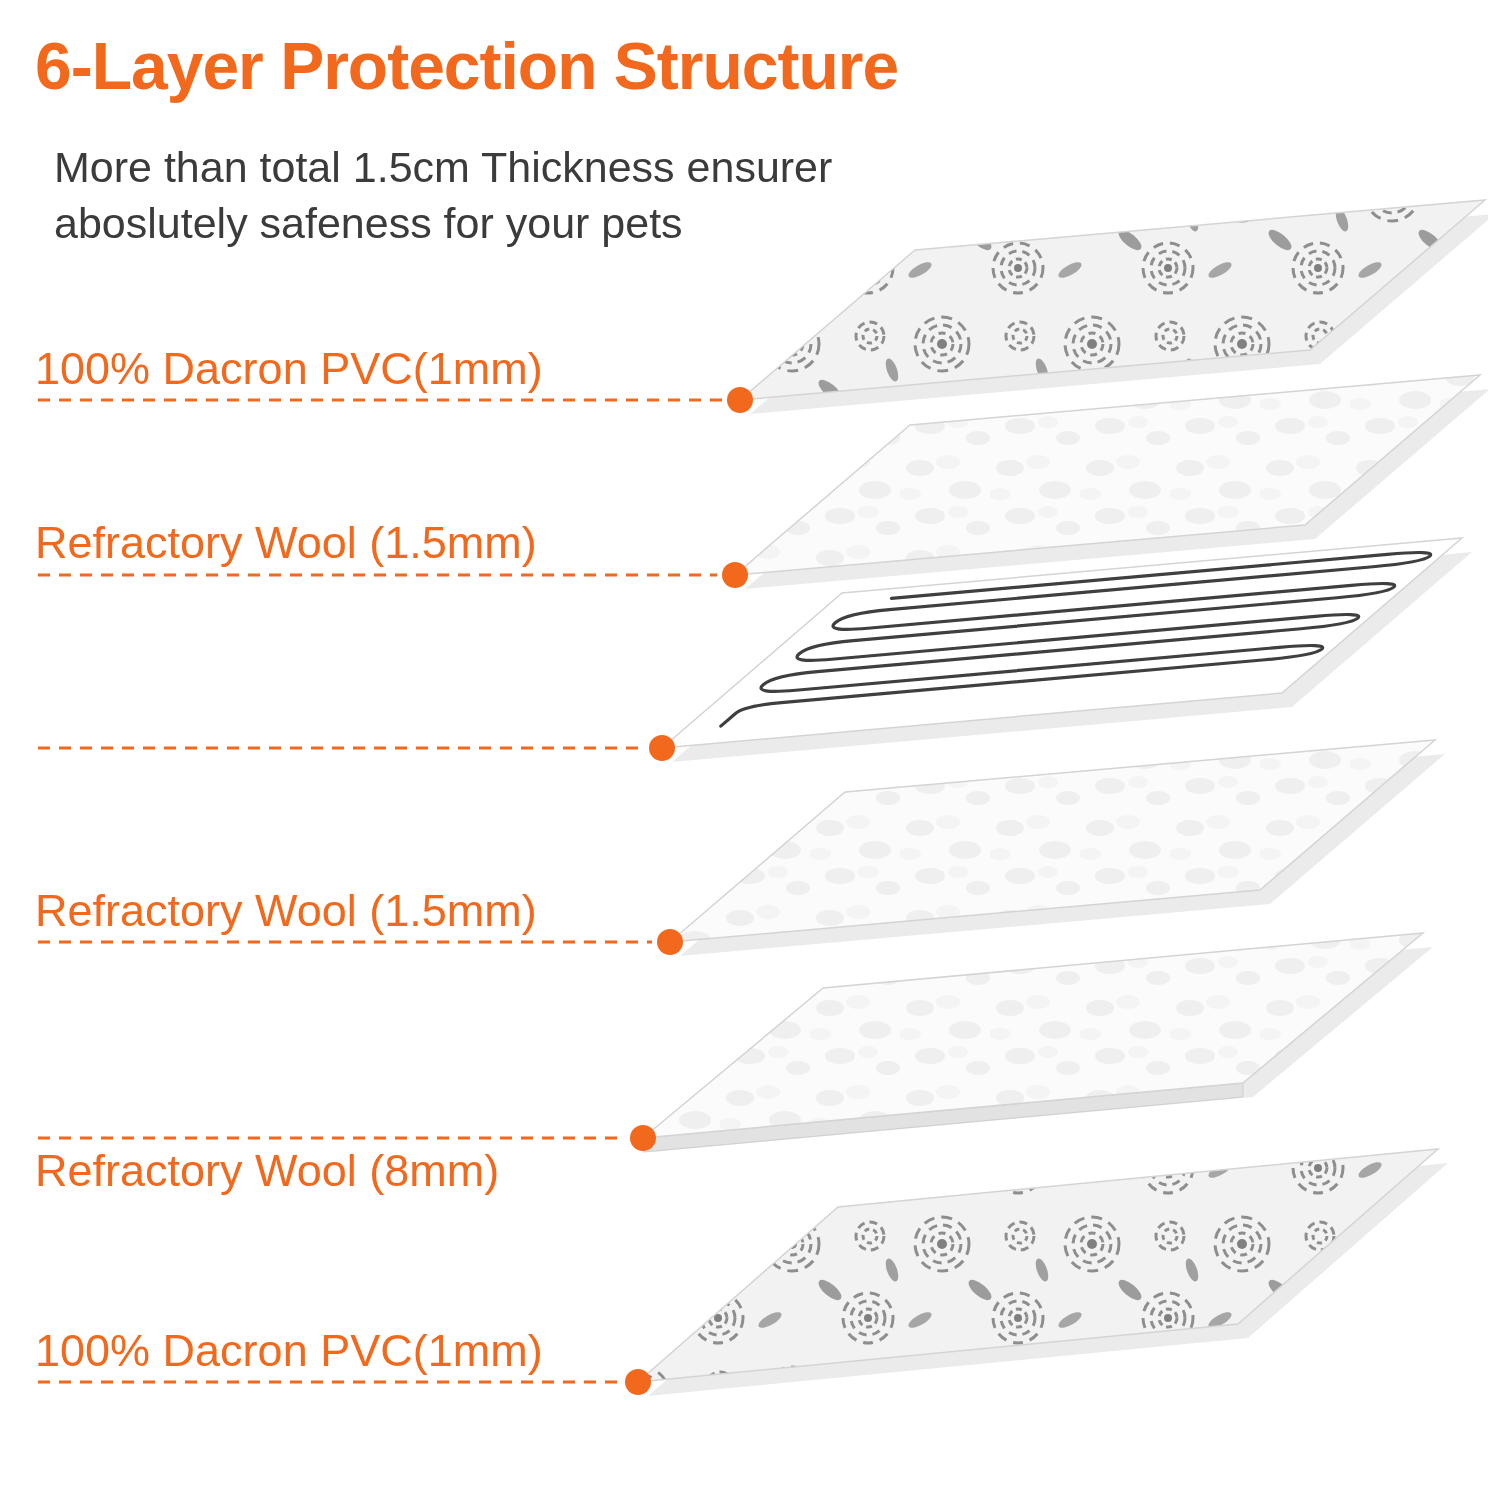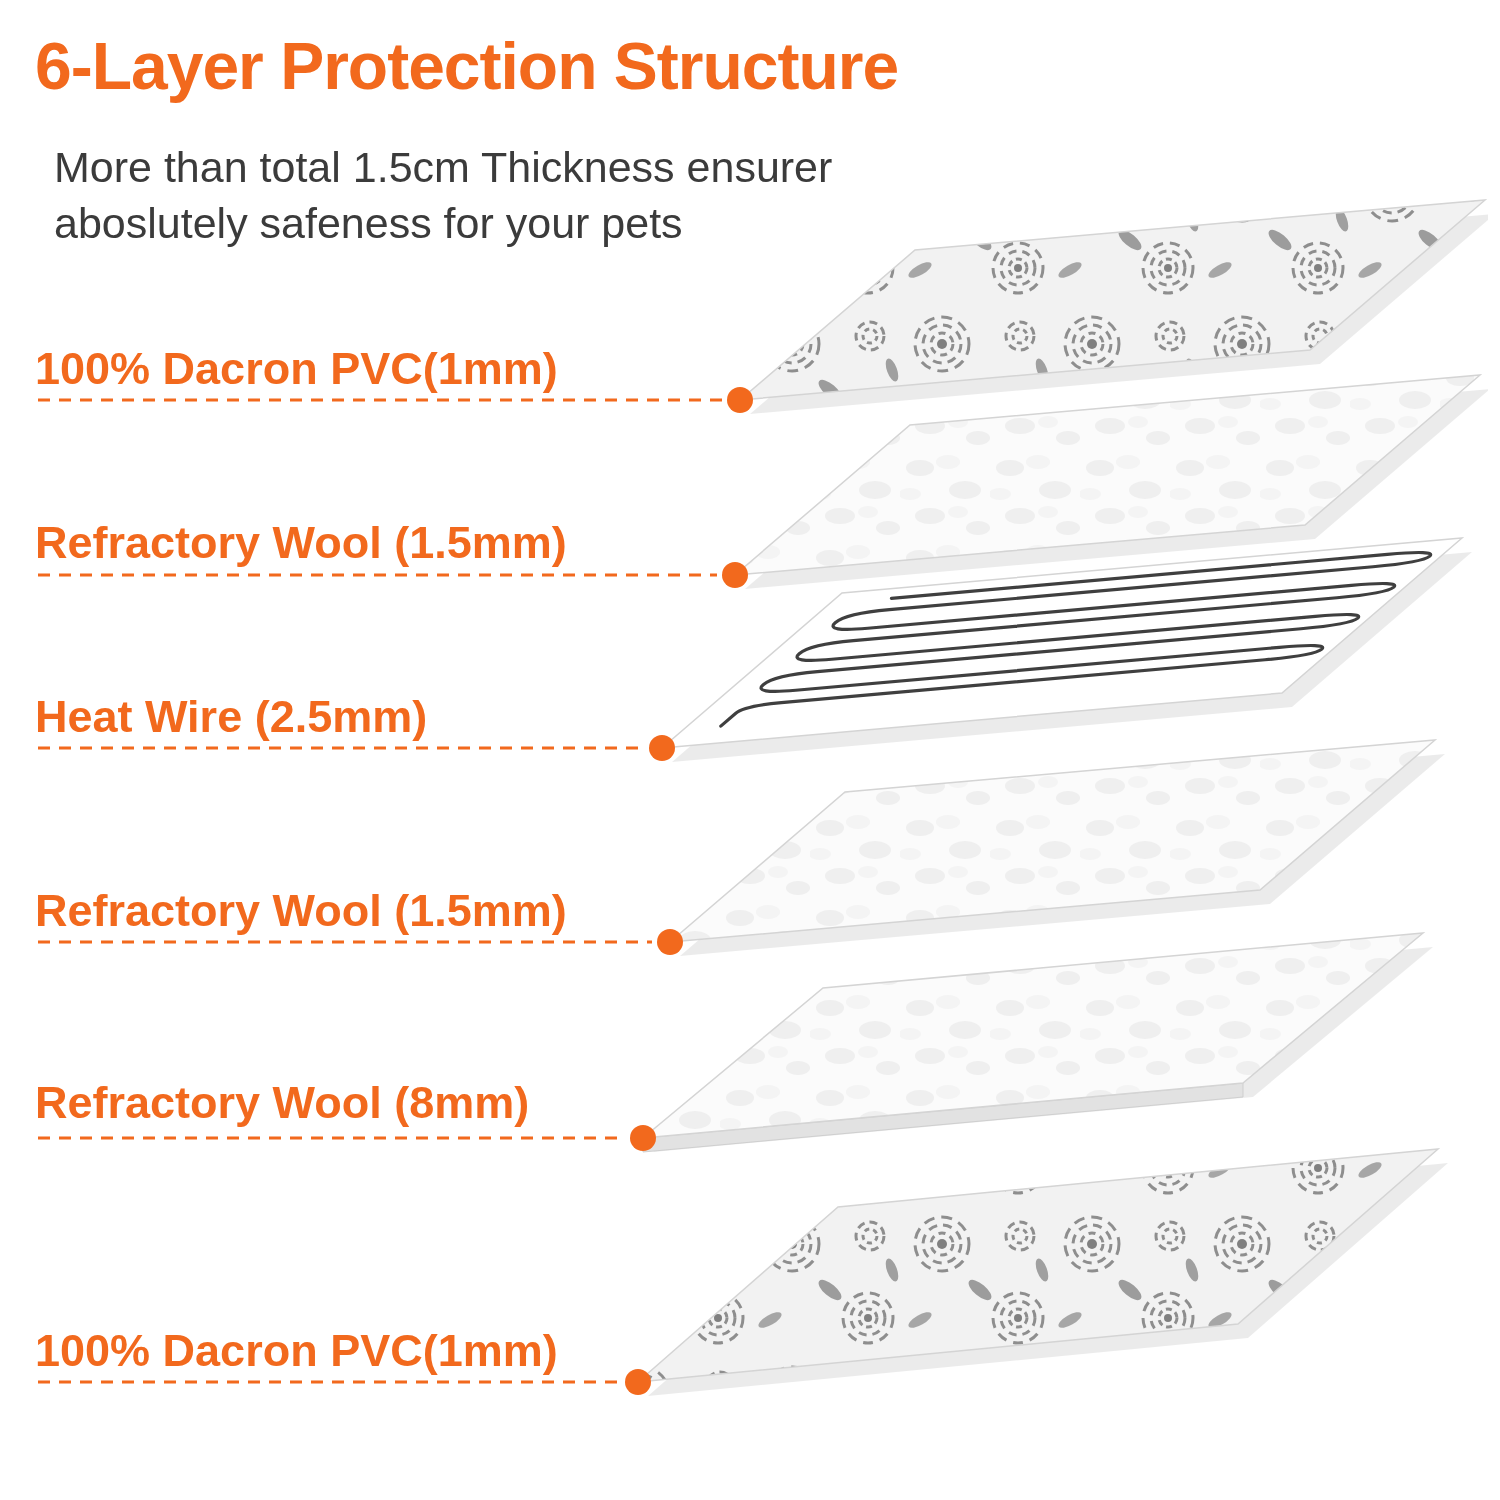--- a/index.html
+++ b/index.html
@@ -16,27 +16,27 @@
     font-size:66px;font-weight:bold;letter-spacing:-1px;
     color:#F2691D;
   }
   .page-subtitle{
     position:absolute;left:38px;top:124px;margin:16px;
     font-size:43px;line-height:1.3;color:#3b3b3b;
     white-space:pre-line;
   }
   .layer-label{
     position:absolute;left:35px;margin:0;
-    font-size:45px;color:#F2691D;line-height:1;font-weight:bold;
+    font-size:45px;color:#F2691D;line-height:1;
   }
   .ll-1{top:346px}
   .ll-2{top:520px}
   .ll-3{top:694px}
   .ll-4{top:888px}
-  .ll-5{top:1080px}
+  .ll-5{top:1148px}
   .ll-6{top:1328px}
   .sheet{stroke:#d4d4d4;stroke-width:1.5;}
   .sheet-shadow{fill:#000000;opacity:0.08;}
   .leader{stroke:#F2691D;stroke-width:3;stroke-dasharray:12 9;}
   .dot{fill:#F2691D;}
   .wire-path{
     fill:none;stroke:#3f3f3f;stroke-width:3.2;
     stroke-linecap:round;stroke-linejoin:round;
     vector-effect:non-scaling-stroke;
   }
@@ -141,18 +141,17 @@
       <circle class="dot" cx="638" cy="1382" r="13"></circle>
     </g>
   </svg>
 
   <h1 class="page-title">6-Layer Protection Structure</h1>
   <p class="page-subtitle">More than total 1.5cm Thickness ensurer
 aboslutely safeness for your pets</p>
 
   <p class="layer-label ll-1">100% Dacron PVC(1mm)</p>
   <p class="layer-label ll-2">Refractory Wool (1.5mm)</p>
-  <p class="layer-label ll-3">Heat Wire (2.5mm)</p>
   <p class="layer-label ll-4">Refractory Wool (1.5mm)</p>
   <p class="layer-label ll-5">Refractory Wool (8mm)</p>
   <p class="layer-label ll-6">100% Dacron PVC(1mm)</p>
 
 </div>
 
 </body></html>

